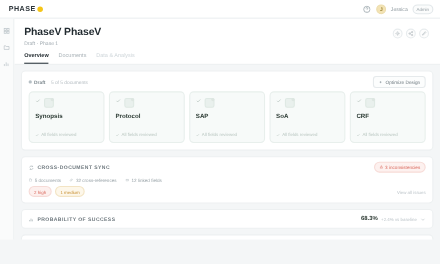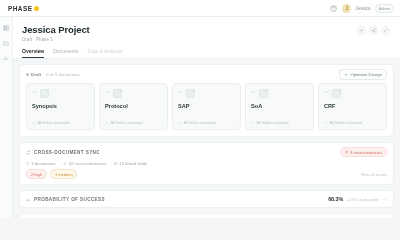--- a/index.html
+++ b/index.html
@@ -261,21 +261,21 @@
         <path d="M2.5 13.5v-5M7 13.5v-9M11.5 13.5v-6"></path>
       </svg>
     </div>
   </div>
 
   <div class="content">
 
     <div class="page-head">
       <div class="title-row">
         <div class="title-block">
-          <div class="page-title">Jessica Project</div>
+          <div class="page-title">PhaseV PhaseV</div>
           <div class="page-sub">Draft · Phase 1</div>
         </div>
         <div class="head-actions">
           <div class="head-btn">
             <svg viewBox="0 0 16 16" fill="none" stroke="currentColor" stroke-width="1.6">
               <circle cx="8" cy="8" r="2.4"></circle>
                 <path d="M8 1.5v2M8 12.5v2M1.5 8h2M12.5 8h2M3.4 3.4l1.4 1.4M11.2 11.2l1.4 1.4M12.6 3.4l-1.4 1.4M4.8 11.2l-1.4 1.4"></path>
             </svg>
           </div>
           <div class="head-btn">

